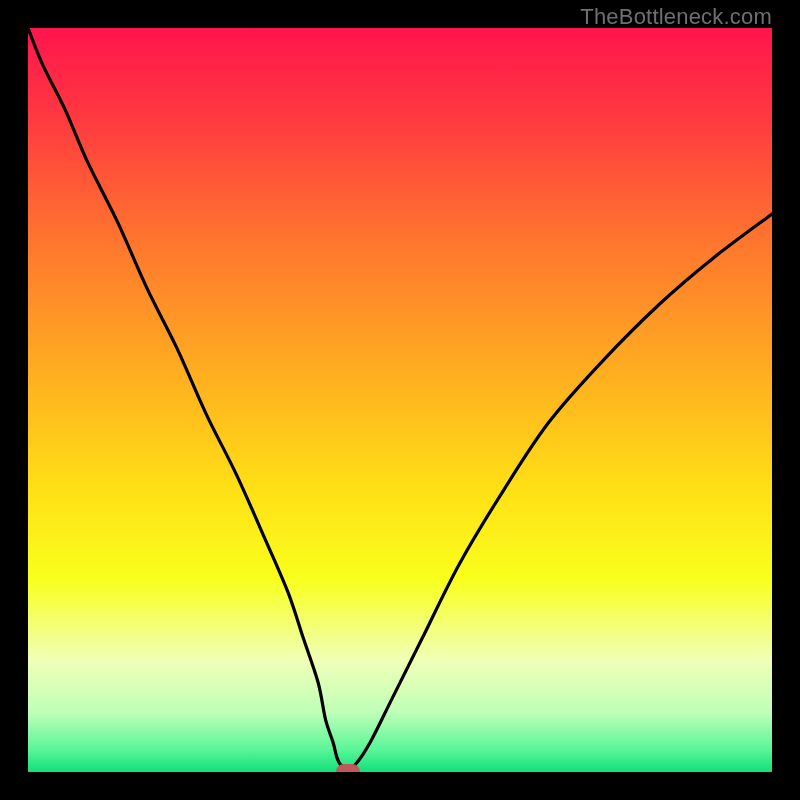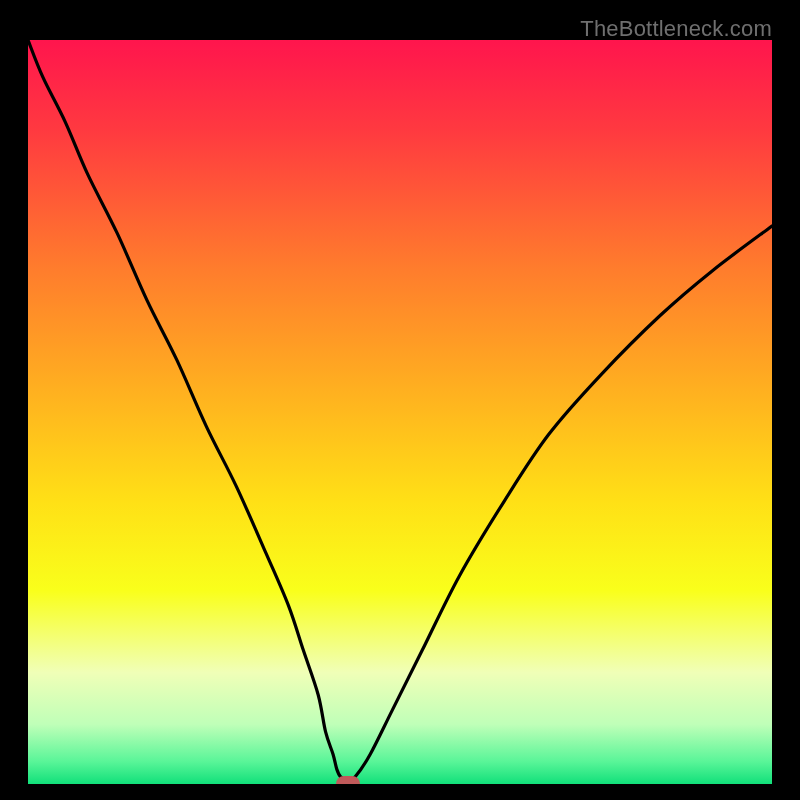--- a/index.html
+++ b/index.html
@@ -7,21 +7,21 @@
     padding: 0;
     width: 800px;
     height: 800px;
     background: #000;
     font-family: Arial, Helvetica, sans-serif;
     position: relative;
     overflow: hidden;
   }
   .frame {
     position: absolute;
-    top: 12px;
+    top: 0;
     left: 0;
     width: 800px;
     height: 624px;
     background: #000;
   }
   .plot-area {
     position: absolute;
     top: 28px;
     left: 28px;
     width: 744px;

